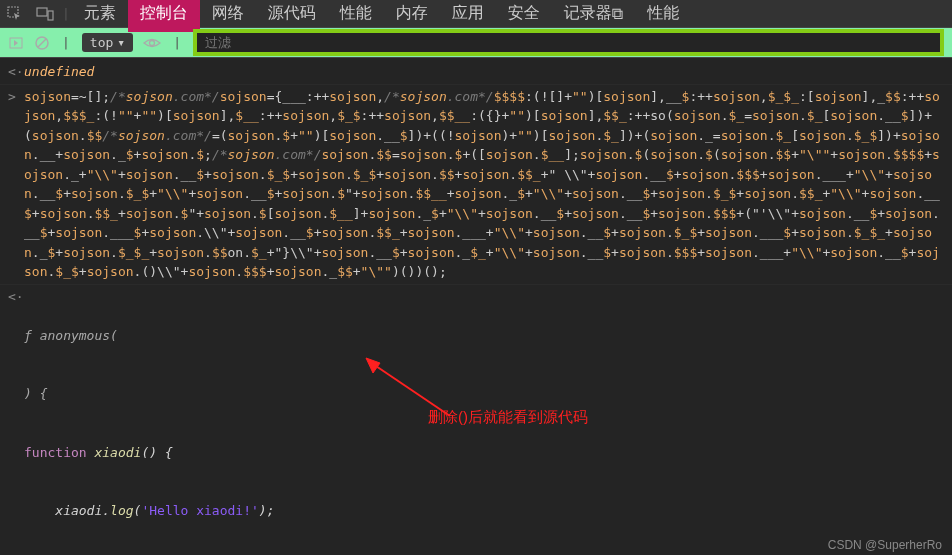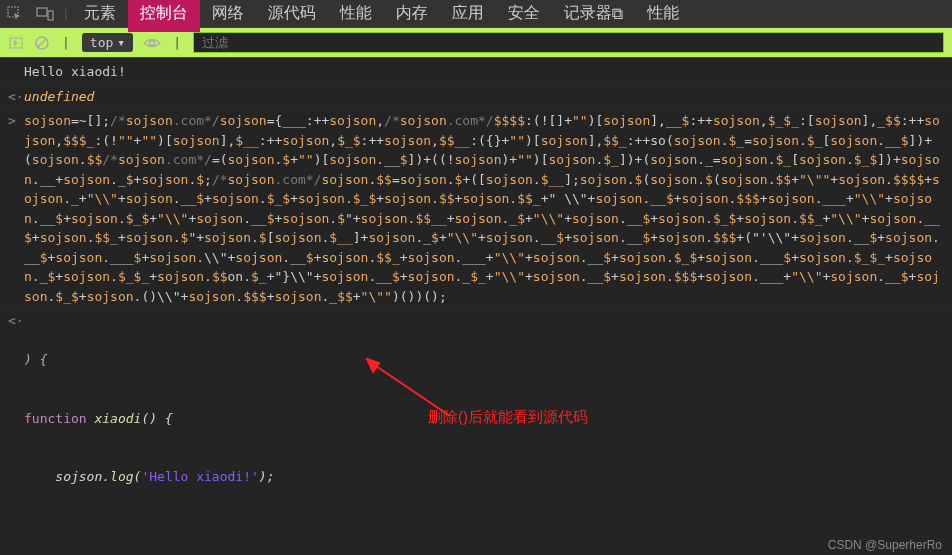--- a/index.html
+++ b/index.html
@@ -1,32 +1,32 @@
 <!DOCTYPE html>
 <html><head>
 <meta charset="utf-8">
 <style>
 *{margin:0;padding:0;box-sizing:border-box;font-family:Consolas,Menlo,monospace}
 body{background:#242424;color:#d4d4d4;width:952px;height:555px;overflow:hidden;position:relative;font-size:13px}
 .tabs{display:flex;background:#333;height:28px;border-bottom:1px solid #444;align-items:center}
 .dev-icon{width:30px;display:flex;align-items:center;justify-content:center;color:#999}
 .tab{padding:0 12px;height:36px;display:flex;align-items:center;color:#ccc;cursor:pointer;font-size:16px}
 .tab.active{background:#be185d;color:#fff}
-.toolbar{display:flex;align-items:center;height:30px;background:#bef264;border-bottom:1px solid #444;padding:0 8px;gap:10px}
+.toolbar{display:flex;align-items:center;height:30px;background:#86efac;border-bottom:1px solid #444;padding:0 8px;gap:10px}
 .tb-icon{color:#aaa;cursor:pointer;display:flex;align-items:center}
 .top-sel{display:flex;align-items:center;gap:4px;color:#ccc;background:#3a3a3a;padding:2px 8px;border-radius:3px}
-.filter{flex:1;background:#242424;border:1px solid #84cc16;padding:2px 8px;color:#888;font-size:13px}
+.filter{flex:1;background:#242424;border:4px solid #84cc16;padding:2px 8px;color:#888;font-size:13px}
 .console{padding:2px 0;font-family:Consolas,monospace;font-size:13px;line-height:1.5}
 .line{display:flex;padding:2px 8px;border-bottom:1px solid #2a2a2a}
 .gutter{width:16px;color:#888;flex-shrink:0;user-select:none}
 .content{flex:1;word-break:break-all;white-space:pre-wrap;color:#ccc}
 .ital{font-style:italic;color:#aaa}
 .und{color:#fdba74}
 .obf{color:#ccc}
-.obf .com{color:#7a7a7a;}
+.obf .com{color:#7a7a7a;font-style:italic}
 .obf .dol{color:#e8a862}
 .obf .str{color:#e8a862}
 .obf .key{color:#e8a862}
 .func{color:#a8a8a8;font-style:italic}
 .kw{color:#c586c0;}
 .fn{color:#dcdcaa;font-style:italic}
 .s{color:#8b5cf6;}
 .pu{color:#d4d4d4;font-style:italic}
 .annotation{position:absolute;color:#ff2020;font-size:15px;font-family:"Microsoft YaHei",sans-serif}
 .arrow{position:absolute;stroke:#ff2020;fill:#ff2020}
@@ -88,41 +88,38 @@
         <path d="M1 8 Q9 1 17 8 Q9 15 1 8 Z" fill="none" stroke="#aaa" stroke-width="1.3"></path>
         <circle cx="9" cy="8" r="2.5" fill="none" stroke="#aaa" stroke-width="1.3"></circle>
       </svg>
   </span>
   <span class="sep">|</span>
   <input class="filter" placeholder="过滤" style="">
 </div>
 
 <div class="console">
 
-  <div class="line">
-    <span class="gutter"> </span>
-    <span class="content">Hello xiaodi!</span>
-  </div>
 
   <div class="line">
     <span class="gutter">&lt;·</span>
     <span class="content und ital">undefined</span>
   </div>
 
   <div class="line">
     <span class="gutter">&gt;</span>
     <span class="content obf" id="obf-target"><span class="key">sojson</span>=~[];<span class="com">/*<span class="key">sojson</span>.com*/</span><span class="key">sojson</span>={___:++<span class="key">sojson</span>,<span class="com">/*<span class="key">sojson</span>.com*/</span><span class="dol">$$$$</span>:(![]+<span class="str">""</span>)[<span class="key">sojson</span>],__<span class="dol">$</span>:++<span class="key">sojson</span>,<span class="dol">$_$_</span>:[<span class="key">sojson</span>],_<span class="dol">$$</span>:++<span class="key">sojson</span>,<span class="dol">$$$_</span>:(!<span class="str">""</span>+<span class="str">""</span>)[<span class="key">sojson</span>],<span class="dol">$__</span>:++<span class="key">sojson</span>,<span class="dol">$_$</span>:++<span class="key">sojson</span>,<span class="dol">$$__</span>:({}+<span class="str">""</span>)[<span class="key">sojson</span>],<span class="dol">$$_</span>:++so(<span class="key">sojson</span>.<span class="dol">$_</span>=<span class="key">sojson</span>.<span class="dol">$_</span>[<span class="key">sojson</span>.__<span class="dol">$</span>])+(<span class="key">sojson</span>.<span class="dol">$$</span><span class="com">/*<span class="key">sojson</span>.com*/</span>=(<span class="key">sojson</span>.<span class="dol">$</span>+<span class="str">""</span>)[<span class="key">sojson</span>.__<span class="dol">$</span>])+((!<span class="key">sojson</span>)+<span class="str">""</span>)[<span class="key">sojson</span>.<span class="dol">$_</span>])+(<span class="key">sojson</span>._=<span class="key">sojson</span>.<span class="dol">$_</span>[<span class="key">sojson</span>.<span class="dol">$_$</span>])+<span class="key">sojson</span>.__+<span class="key">sojson</span>._<span class="dol">$</span>+<span class="key">sojson</span>.<span class="dol">$</span>;<span class="com">/*<span class="key">sojson</span>.com*/</span><span class="key">sojson</span>.<span class="dol">$$</span>=<span class="key">sojson</span>.<span class="dol">$</span>+([<span class="key">sojson</span>.<span class="dol">$__</span>];<span class="key">sojson</span>.<span class="dol">$</span>(<span class="key">sojson</span>.<span class="dol">$</span>(<span class="key">sojson</span>.<span class="dol">$$</span>+<span class="str">"\<span class="str">""</span></span>+<span class="key">sojson</span>.<span class="dol">$$$$</span>+<span class="key">sojson</span>._+<span class="str">"\\"</span>+<span class="key">sojson</span>.__<span class="dol">$</span>+<span class="key">sojson</span>.<span class="dol">$_$</span>+<span class="key">sojson</span>.<span class="dol">$_$</span>+<span class="key">sojson</span>.<span class="dol">$$</span>+<span class="key">sojson</span>.<span class="dol">$$_</span>+" \\"+<span class="key">sojson</span>.__<span class="dol">$</span>+<span class="key">sojson</span>.<span class="dol">$$$</span>+<span class="key">sojson</span>.___+<span class="str">"\\"</span>+<span class="key">sojson</span>.__<span class="dol">$</span>+<span class="key">sojson</span>.<span class="dol">$_$</span>+<span class="str">"\\"</span>+<span class="key">sojson</span>.__<span class="dol">$</span>+<span class="key">sojson</span>.<span class="dol">$</span>"+<span class="key">sojson</span>.<span class="dol">$$__</span>+<span class="key">sojson</span>._<span class="dol">$</span>+<span class="str">"\\"</span>+<span class="key">sojson</span>.__<span class="dol">$</span>+<span class="key">sojson</span>.<span class="dol">$_$</span>+<span class="key">sojson</span>.<span class="dol">$$_</span>+<span class="str">"\\"</span>+<span class="key">sojson</span>.__<span class="dol">$</span>+<span class="key">sojson</span>.<span class="dol">$$_</span>+<span class="key">sojson</span>.<span class="dol">$</span>"+<span class="key">sojson</span>.<span class="dol">$</span>[<span class="key">sojson</span>.<span class="dol">$__</span>]+<span class="key">sojson</span>._<span class="dol">$</span>+<span class="str">"\\"</span>+<span class="key">sojson</span>.__<span class="dol">$</span>+<span class="key">sojson</span>.__<span class="dol">$</span>+<span class="key">sojson</span>.<span class="dol">$$$</span>+("'\\"+<span class="key">sojson</span>.__<span class="dol">$</span>+<span class="key">sojson</span>.__<span class="dol">$</span>+<span class="key">sojson</span>.___<span class="dol">$</span>+<span class="key">sojson</span>.\\"+<span class="key">sojson</span>.__<span class="dol">$</span>+<span class="key">sojson</span>.<span class="dol">$$_</span>+<span class="key">sojson</span>.___+<span class="str">"\\"</span>+<span class="key">sojson</span>.__<span class="dol">$</span>+<span class="key">sojson</span>.<span class="dol">$_$</span>+<span class="key">sojson</span>.___<span class="dol">$</span>+<span class="key">sojson</span>.<span class="dol">$_$_</span>+<span class="key">sojson</span>._<span class="dol">$</span>+<span class="key">sojson</span>.<span class="dol">$_$_</span>+<span class="key">sojson</span>.<span class="dol">$$</span>on.<span class="dol">$_</span>+"}\\"+<span class="key">sojson</span>.__<span class="dol">$</span>+<span class="key">sojson</span>._<span class="dol">$_</span>+<span class="str">"\\"</span>+<span class="key">sojson</span>.__<span class="dol">$</span>+<span class="key">sojson</span>.<span class="dol">$$$</span>+<span class="key">sojson</span>.___+<span class="str">"\\"</span>+<span class="key">sojson</span>.__<span class="dol">$</span>+<span class="key">sojson</span>.<span class="dol">$_$</span>+<span class="key">sojson</span>.()\\"+<span class="key">sojson</span>.<span class="dol">$$$</span>+<span class="key">sojson</span>._<span class="dol">$$</span>+<span class="str">"\<span class="str">""</span></span>)())();</span>
   </div>
 
   <div class="line">
     <span class="gutter">&lt;·</span>
     <div class="content">
+      <div class="func"><span>ƒ anonymous(</span></div>
       <div class="func"><span>) {</span></div>
       <div><span class="kw">function</span><span class="pu"> </span><span class="fn">xiaodi</span><span class="pu">() {</span></div>
-      <div><span class="pu">    sojson.</span><span class="fn">log</span><span class="pu">(</span><span class="s">'Hello xiaodi!'</span><span class="pu">);</span></div>
+      <div><span class="pu">    xiaodi.</span><span class="fn">log</span><span class="pu">(</span><span class="s">'Hello xiaodi!'</span><span class="pu">);</span></div>
       
       
       
     </div>
   </div>
 
 </div>
 
 <svg class="arrow" style="left:360px;top:356px" width="100" height="70">
   <line x1="90" y1="60" x2="10" y2="6" stroke="#ff2020" stroke-width="2"></line>

